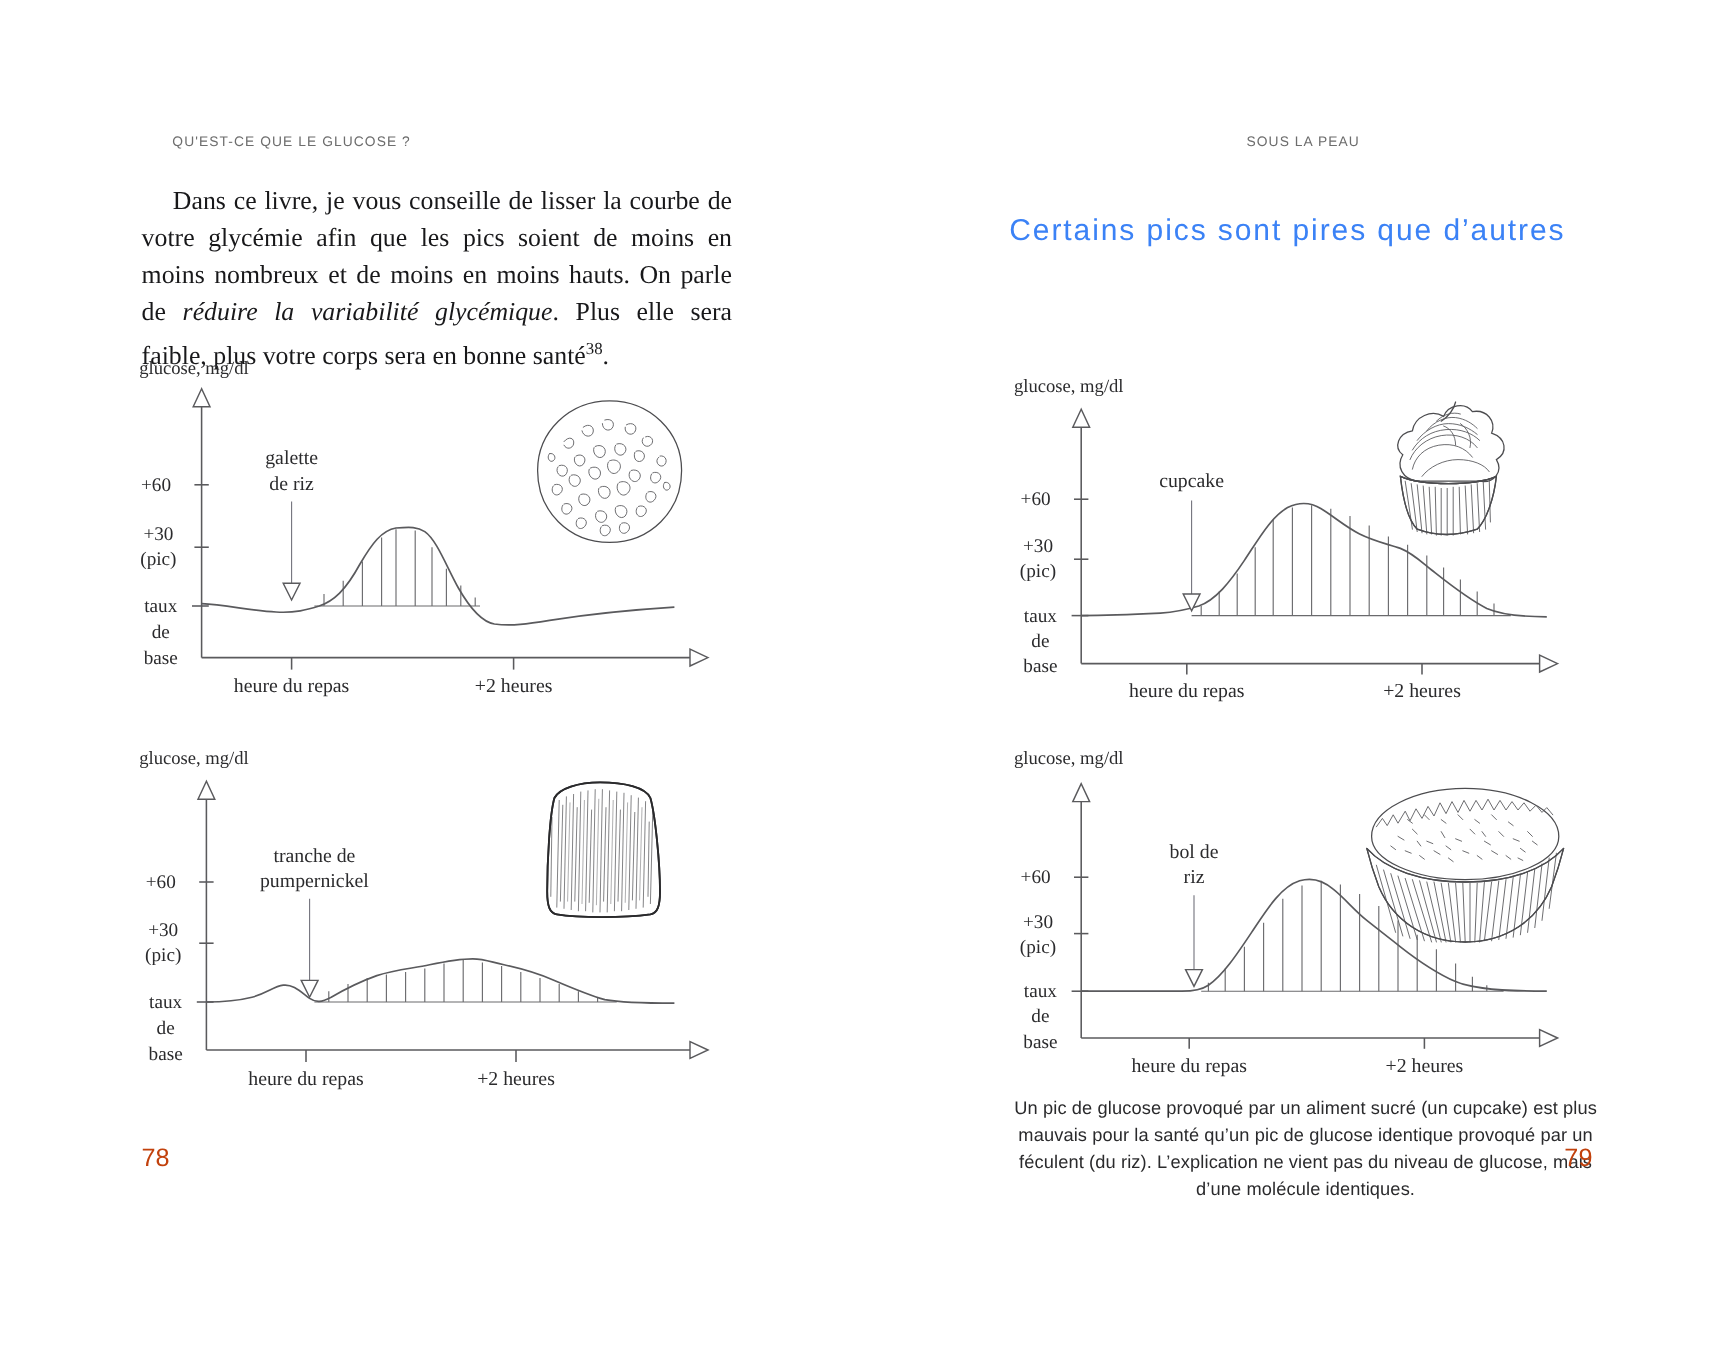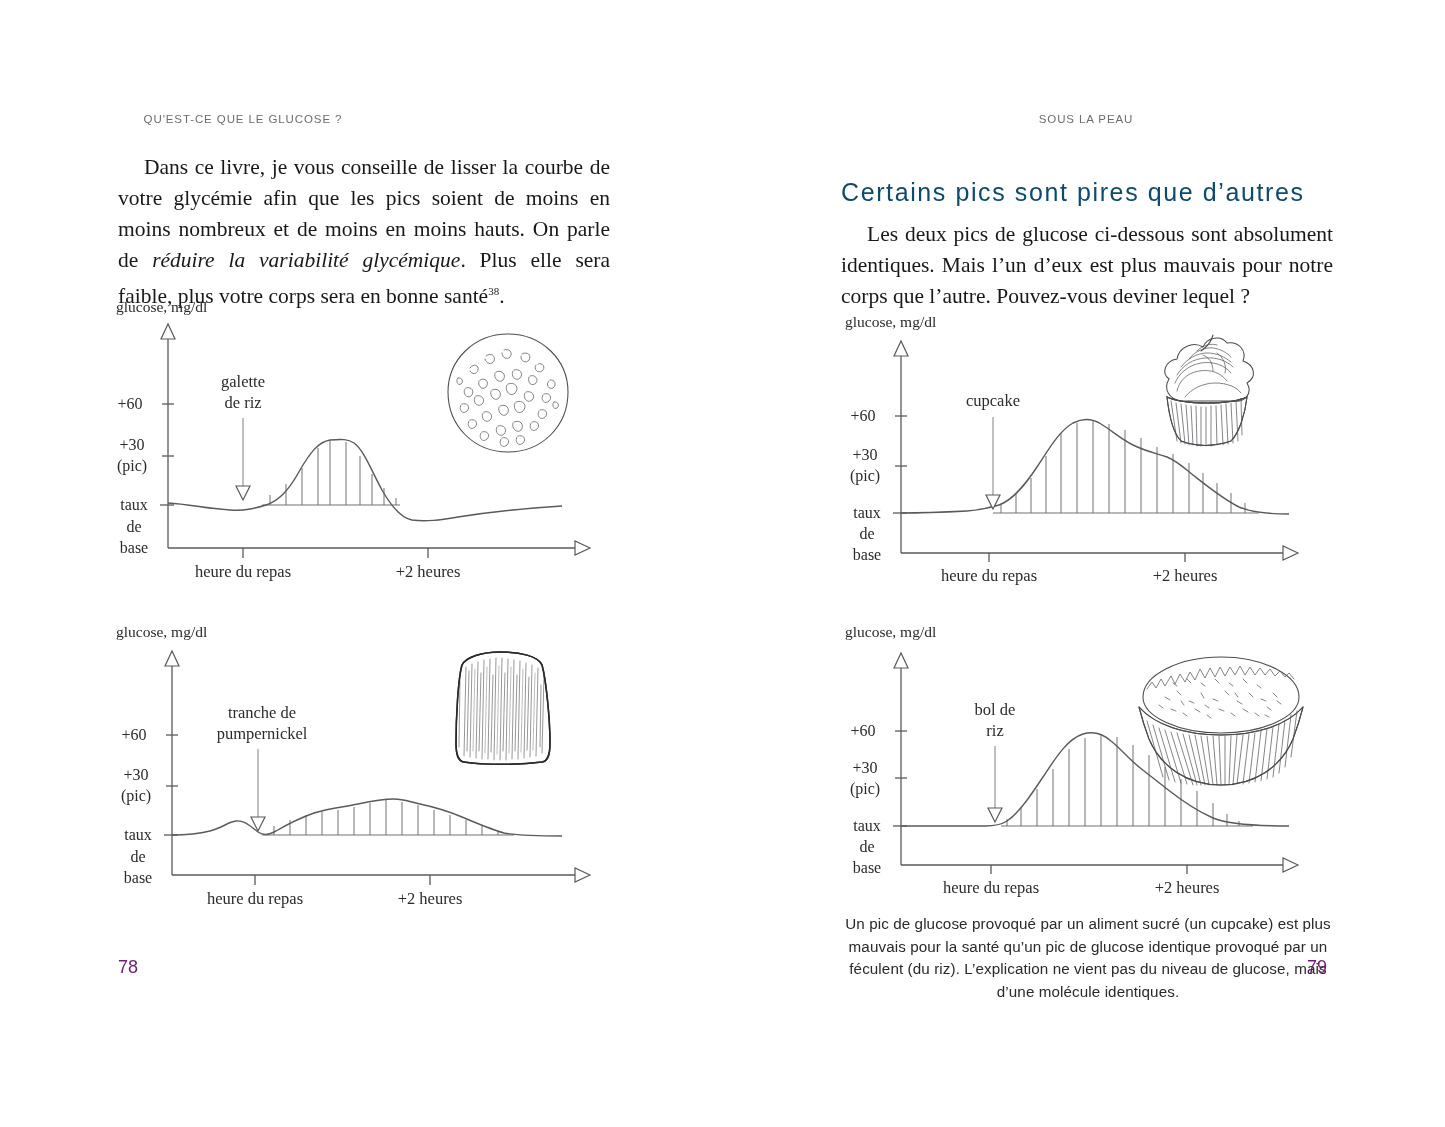--- a/index.html
+++ b/index.html
@@ -41,47 +41,47 @@
     font-family: "Liberation Serif", serif;
     font-size: 21.5px;
     line-height: 31px;
     text-align: justify;
     color: #18181a;
     -webkit-hyphens: none;
     hyphens: none;
   }
   .body-text .indent { display: inline-block; width: 26px; }
   .body-text i { }
-  .body-text sup { font-size: 11px; vertical-align: super; }
+  .body-text sup { font-size: 14px; vertical-align: super; }
 
   .section-heading {
     position: absolute;
     font-family: "Liberation Sans", sans-serif;
     font-size: 25px;
     letter-spacing: 1.6px;
-    color: #0c4a6e;
+    color: #3b82f6;
     font-weight: 400;
   }
 
   .caption {
     position: absolute;
     font-family: "Liberation Sans", sans-serif;
     font-size: 15.2px;
     line-height: 22.5px;
     text-align: center;
     color: #2a2a2c;
     letter-spacing: 0.1px;
   }
 
   .folio {
     position: absolute;
     bottom: 88px;
     font-family: "Liberation Sans", sans-serif;
-    font-size: 18px;
-    color: #701a75;
+    font-size: 21px;
+    color: #c2410c;
   }
   .folio-left  { left: 118px; }
   .folio-right { right: 118px; text-align: right; }
 
   .figure { position: absolute; }
   .figure svg { display: block; overflow: visible; }
 
   .axis-text {
     font-family: "Liberation Serif", serif;
     fill: #2b2b2d;
@@ -308,21 +308,20 @@
 
   <div class="folio folio-left">78</div>
 </div>
 
 <div class="page page-right">
 
   <div class="running-head right-rh">SOUS LA PEAU</div>
 
   <div class="section-heading" style="left:118px; top:178px;">Certains pics sont pires que d’autres</div>
 
-  <div class="body-text" style="left:118px; top:219px; width:492px;"><span class="indent"></span>Les deux pics de glucose ci-dessous sont absolument identiques. Mais l’un d’eux est plus mauvais pour notre corps que l’autre. Pouvez-vous deviner lequel ?</div>
 
   <div class="figure" style="left:118px; top:311px;">
     <svg width="500" height="290" viewBox="0 0 500 290">
 
       <text class="axis-text axis-unit" x="4" y="16">glucose, mg/dl</text>
 
       <line class="ln-axis" x1="60" y1="42" x2="60" y2="242"></line>
       <polygon class="arrowhead" points="60,30 53,45 67,45"></polygon>
       <line class="ln-axis" x1="60" y1="242" x2="445" y2="242"></line>
       <polygon class="arrowhead" points="457,242 442,235 442,249"></polygon>

